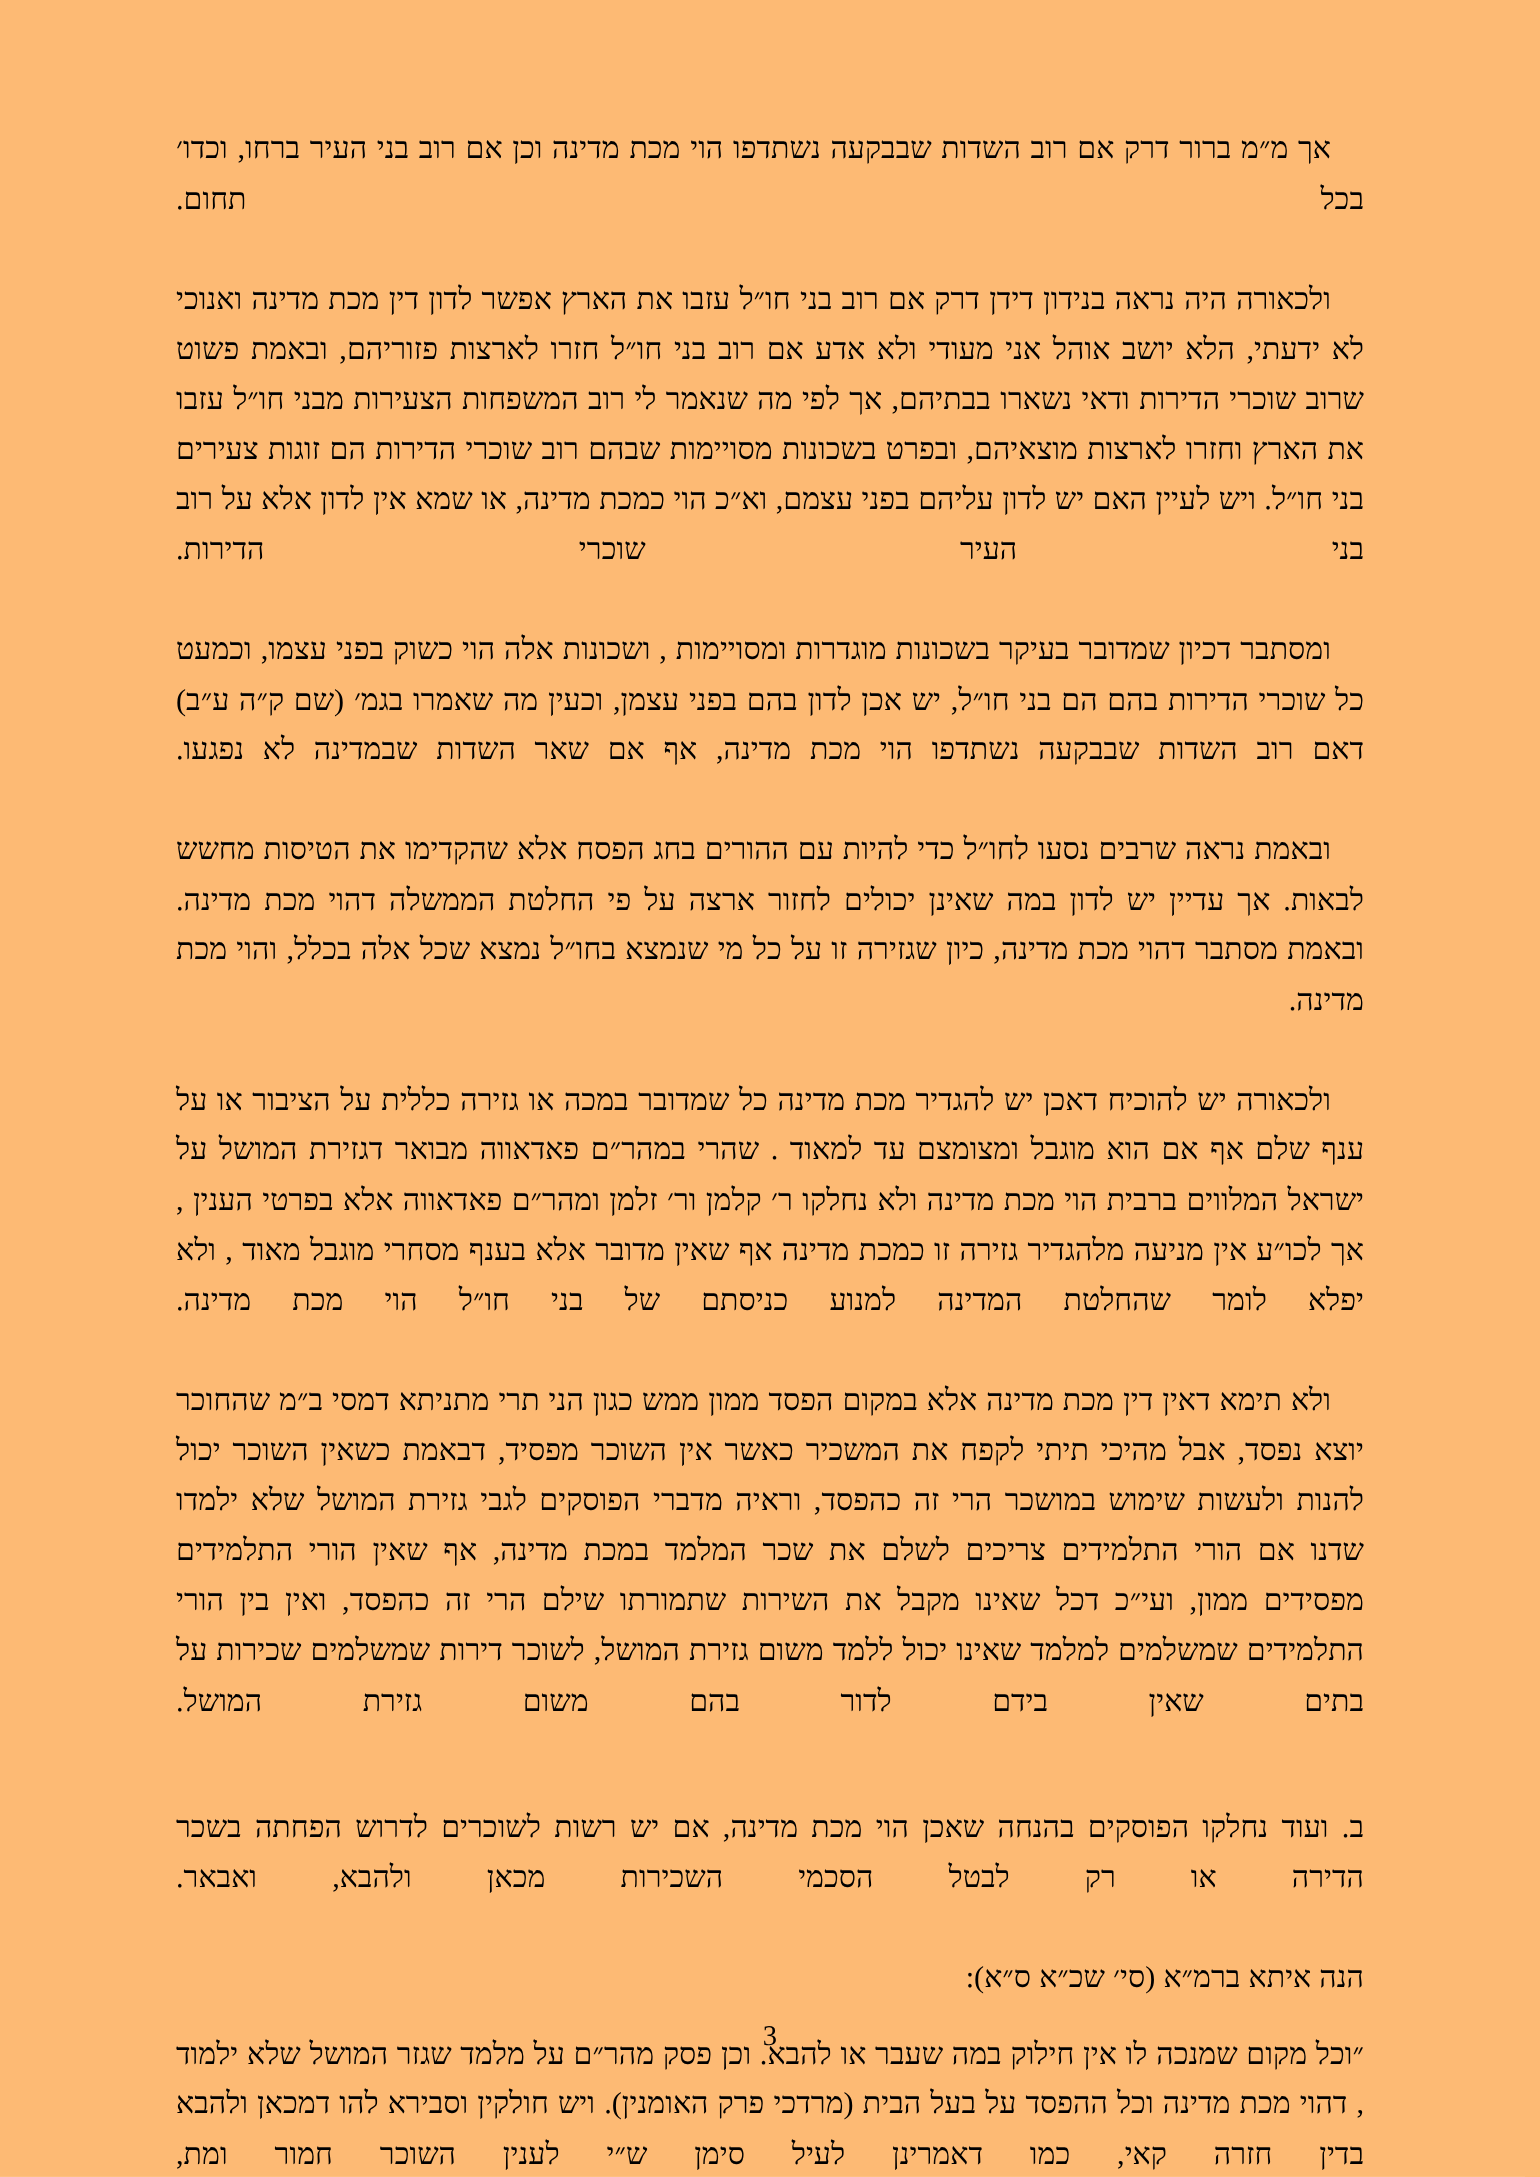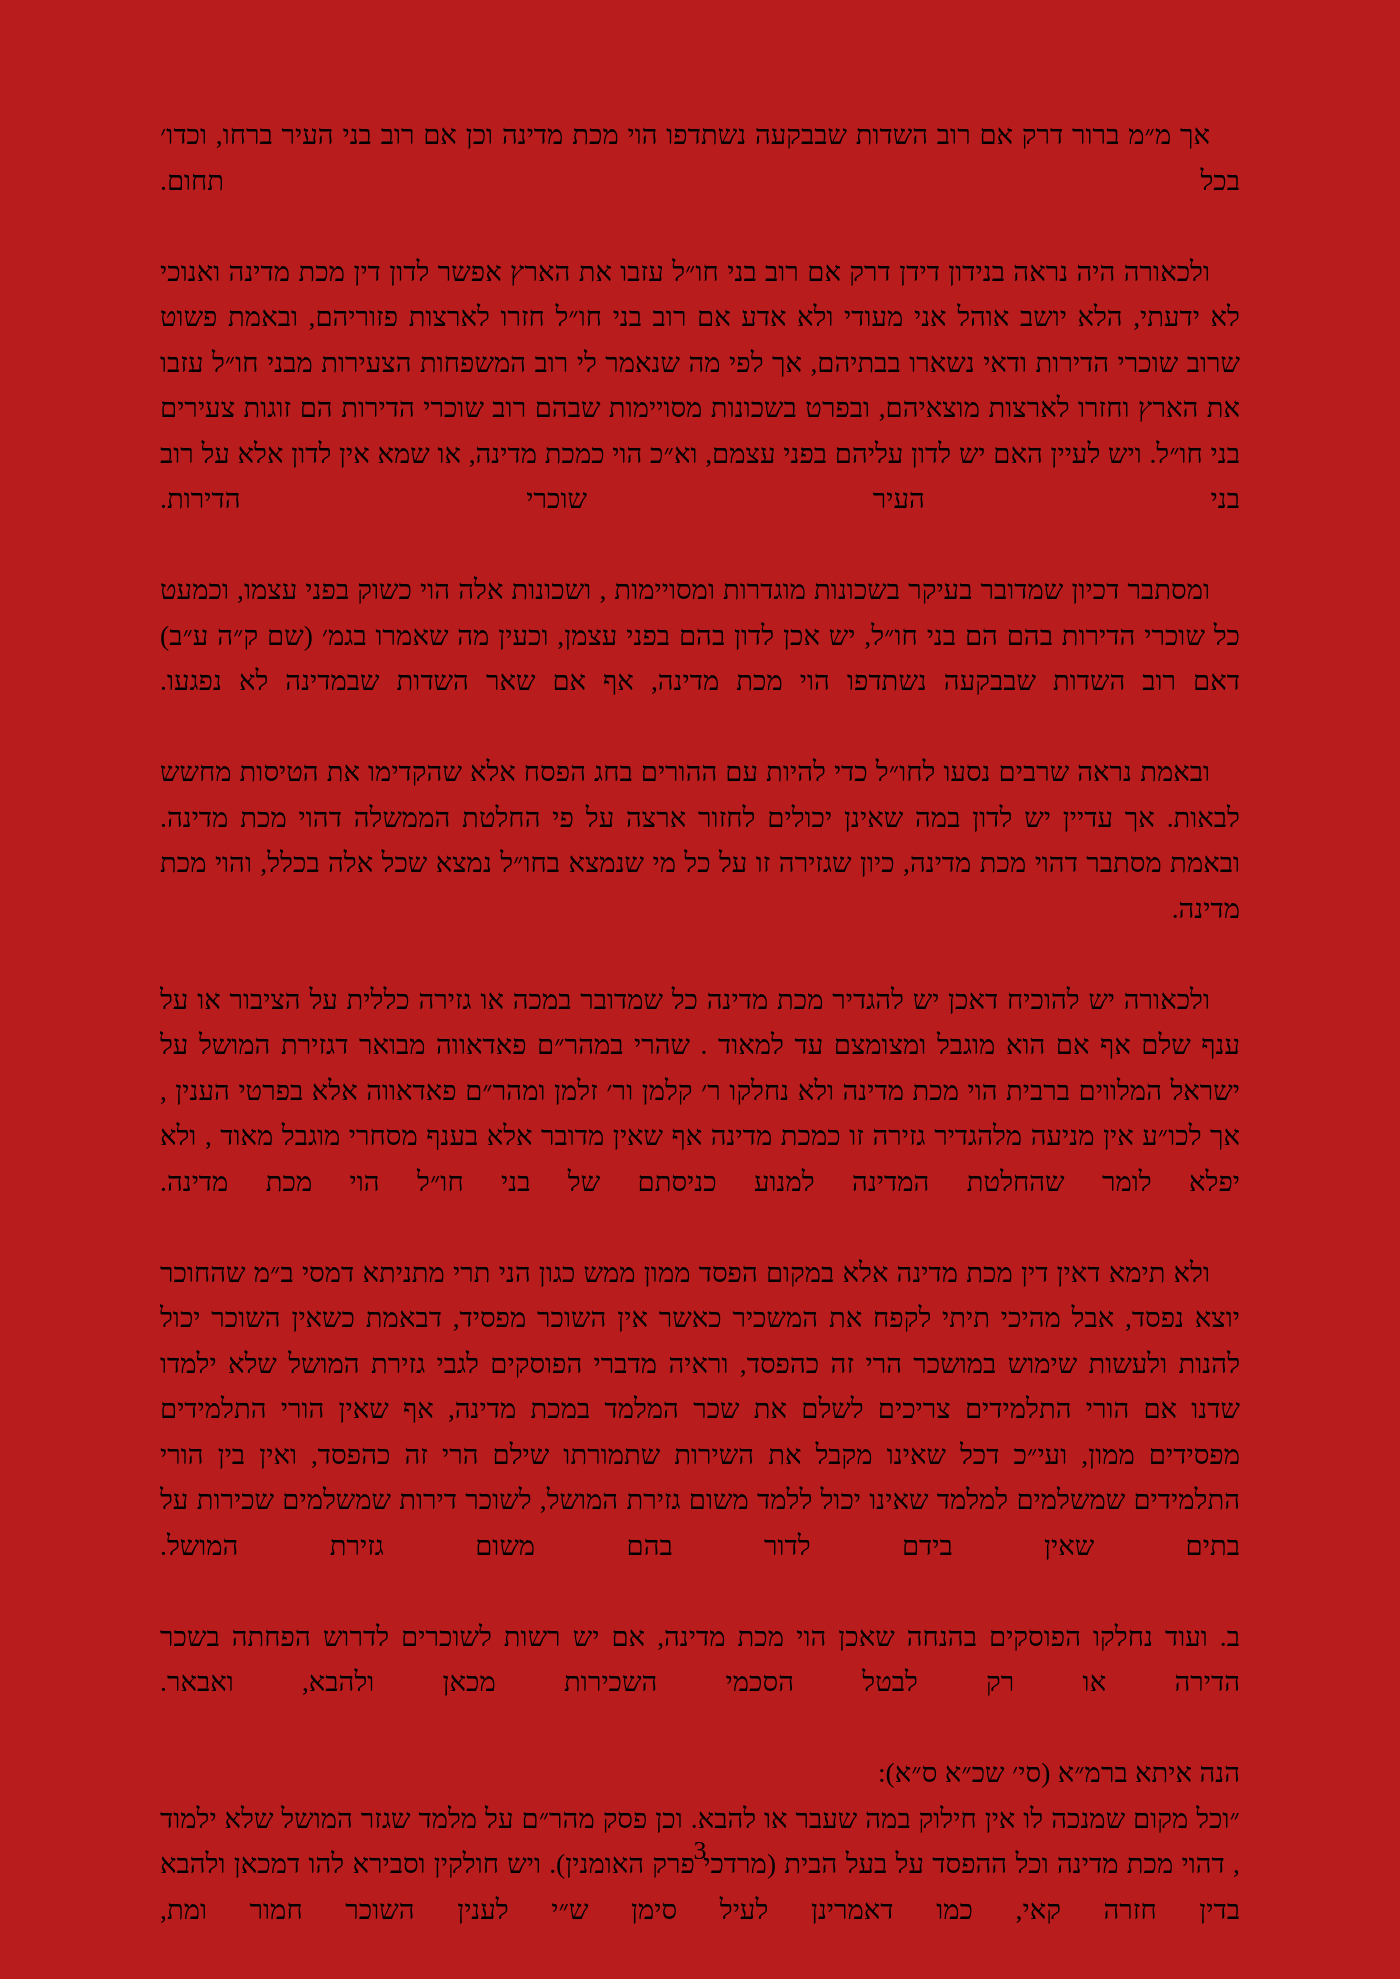--- a/index.html
+++ b/index.html
@@ -10,21 +10,21 @@
   }
   body {
     font-family: "Liberation Serif", "DejaVu Serif", serif;
     color: #000000;
   }
   .page {
     position: relative;
     width: 1400px;
     height: 1979px;
     margin: 0 auto;
-    background: #b91c1c;
+    background: #fdba74;
     box-sizing: border-box;
     overflow: hidden;
   }
   .content {
     position: absolute;
     top: 112px;
     right: 160px;
     left: 160px;
     width: 1080px;
     box-sizing: border-box;
@@ -46,20 +46,21 @@
     margin-bottom: 0;
   }
   
   p.para::after {
     content: "";
     display: inline-block;
     width: 100%;
   }
   p.no-indent {
     text-indent: 0;
+    margin-top: 24px;
   }
   p.center-line {
     text-align: right;
     text-indent: 0;
   }
   p.center-line::after {
     content: none;
   }
   .page-number {
     position: absolute;

